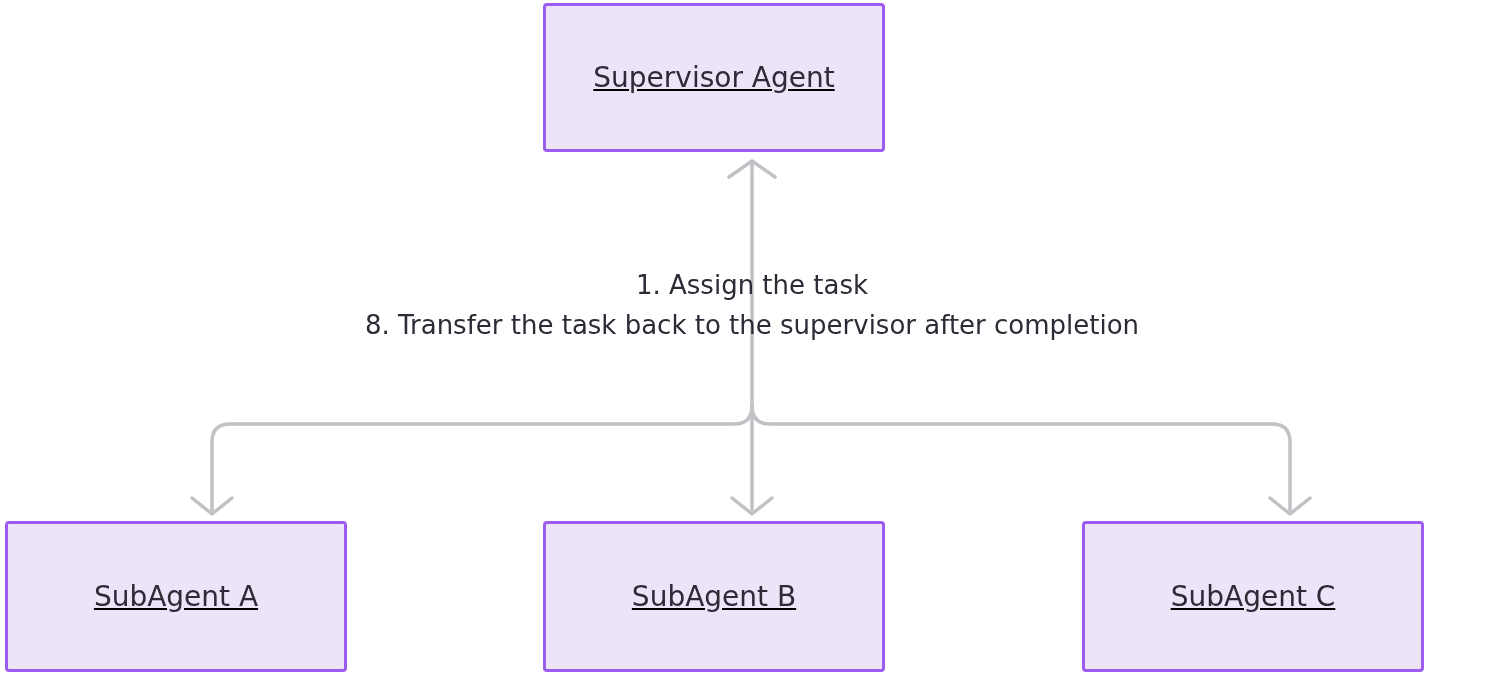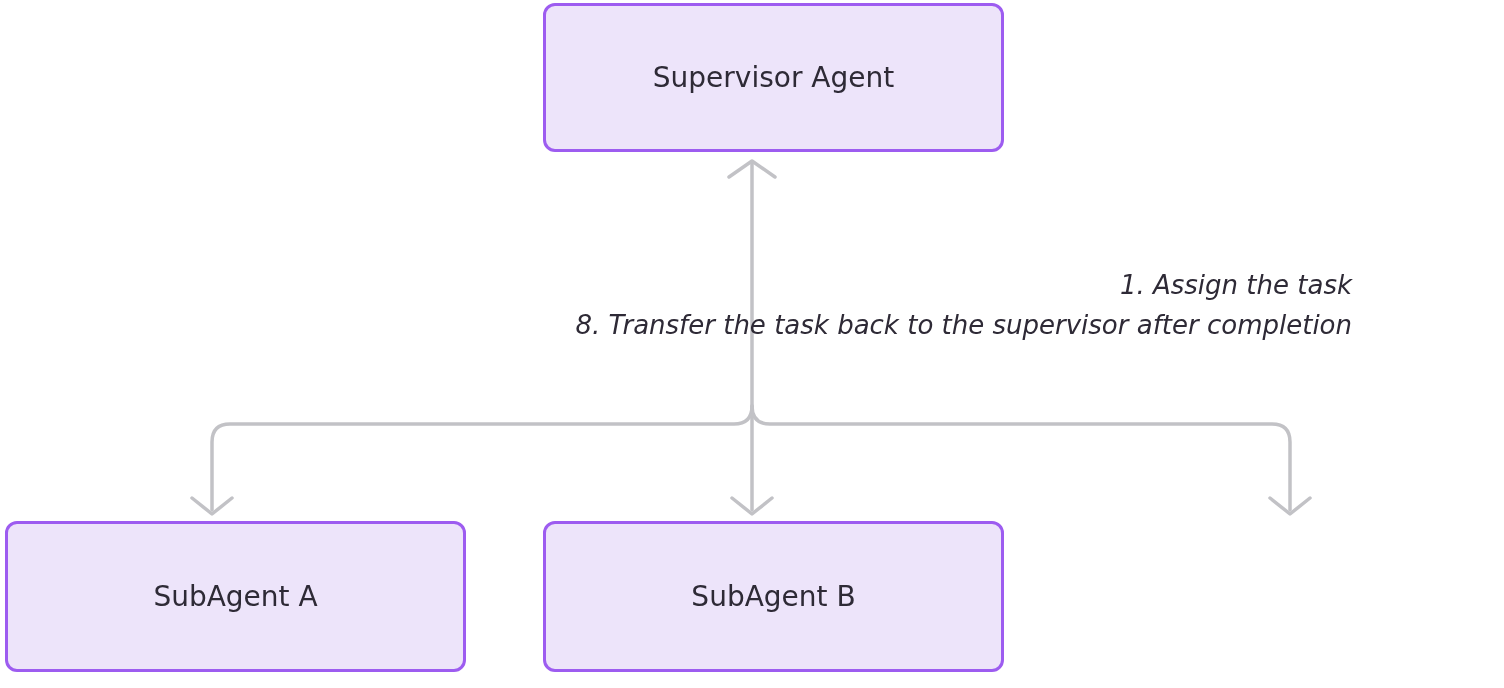--- a/index.html
+++ b/index.html
@@ -28,45 +28,45 @@
   }
   .edges path {
     fill: none;
     stroke: var(--edge-line);
     stroke-width: 3.5;
     stroke-linecap: round;
     stroke-linejoin: round;
   }
   .node {
     position: absolute;
-    width: 461px; height: 151px;
+    width: 342px; height: 151px;
     background: var(--node-fill);
     border: 3px solid var(--node-border);
-    border-radius: 12px;
+    border-radius: 4px;
     display: flex;
     align-items: center;
     justify-content: center;
+    text-decoration: underline;
   }
   .node-label {
     font-size: 28px;
     color: var(--text);
   }
   #node-supervisor { left: 543px; top: 3px; height: 149px; }
   #node-subagent-a { left: 5px;    top: 521px; }
   #node-subagent-b { left: 543px;  top: 521px; }
   #node-subagent-c { left: 1082px; top: 521px; }
   .edge-label {
     position: absolute;
     left: 152px; top: 265px;
     width: 1200px;
-    text-align: right;
+    text-align: center;
     font-size: 26px;
     line-height: 40px;
     color: var(--text);
-    font-style: italic;
   }
   .edge-label span { display: block; }
 </style>
 </head>
 <body>
 
 <div class="canvas">
 
   <svg class="edges" viewBox="0 0 1504 688" aria-hidden="true">
 
@@ -92,14 +92,17 @@
   </div>
 
   <div class="node" id="node-subagent-a">
     <span class="node-label">SubAgent A</span>
   </div>
 
   <div class="node" id="node-subagent-b">
     <span class="node-label">SubAgent B</span>
   </div>
 
+  <div class="node" id="node-subagent-c">
+    <span class="node-label">SubAgent C</span>
+  </div>
 
 </div>
 
 </body></html>

